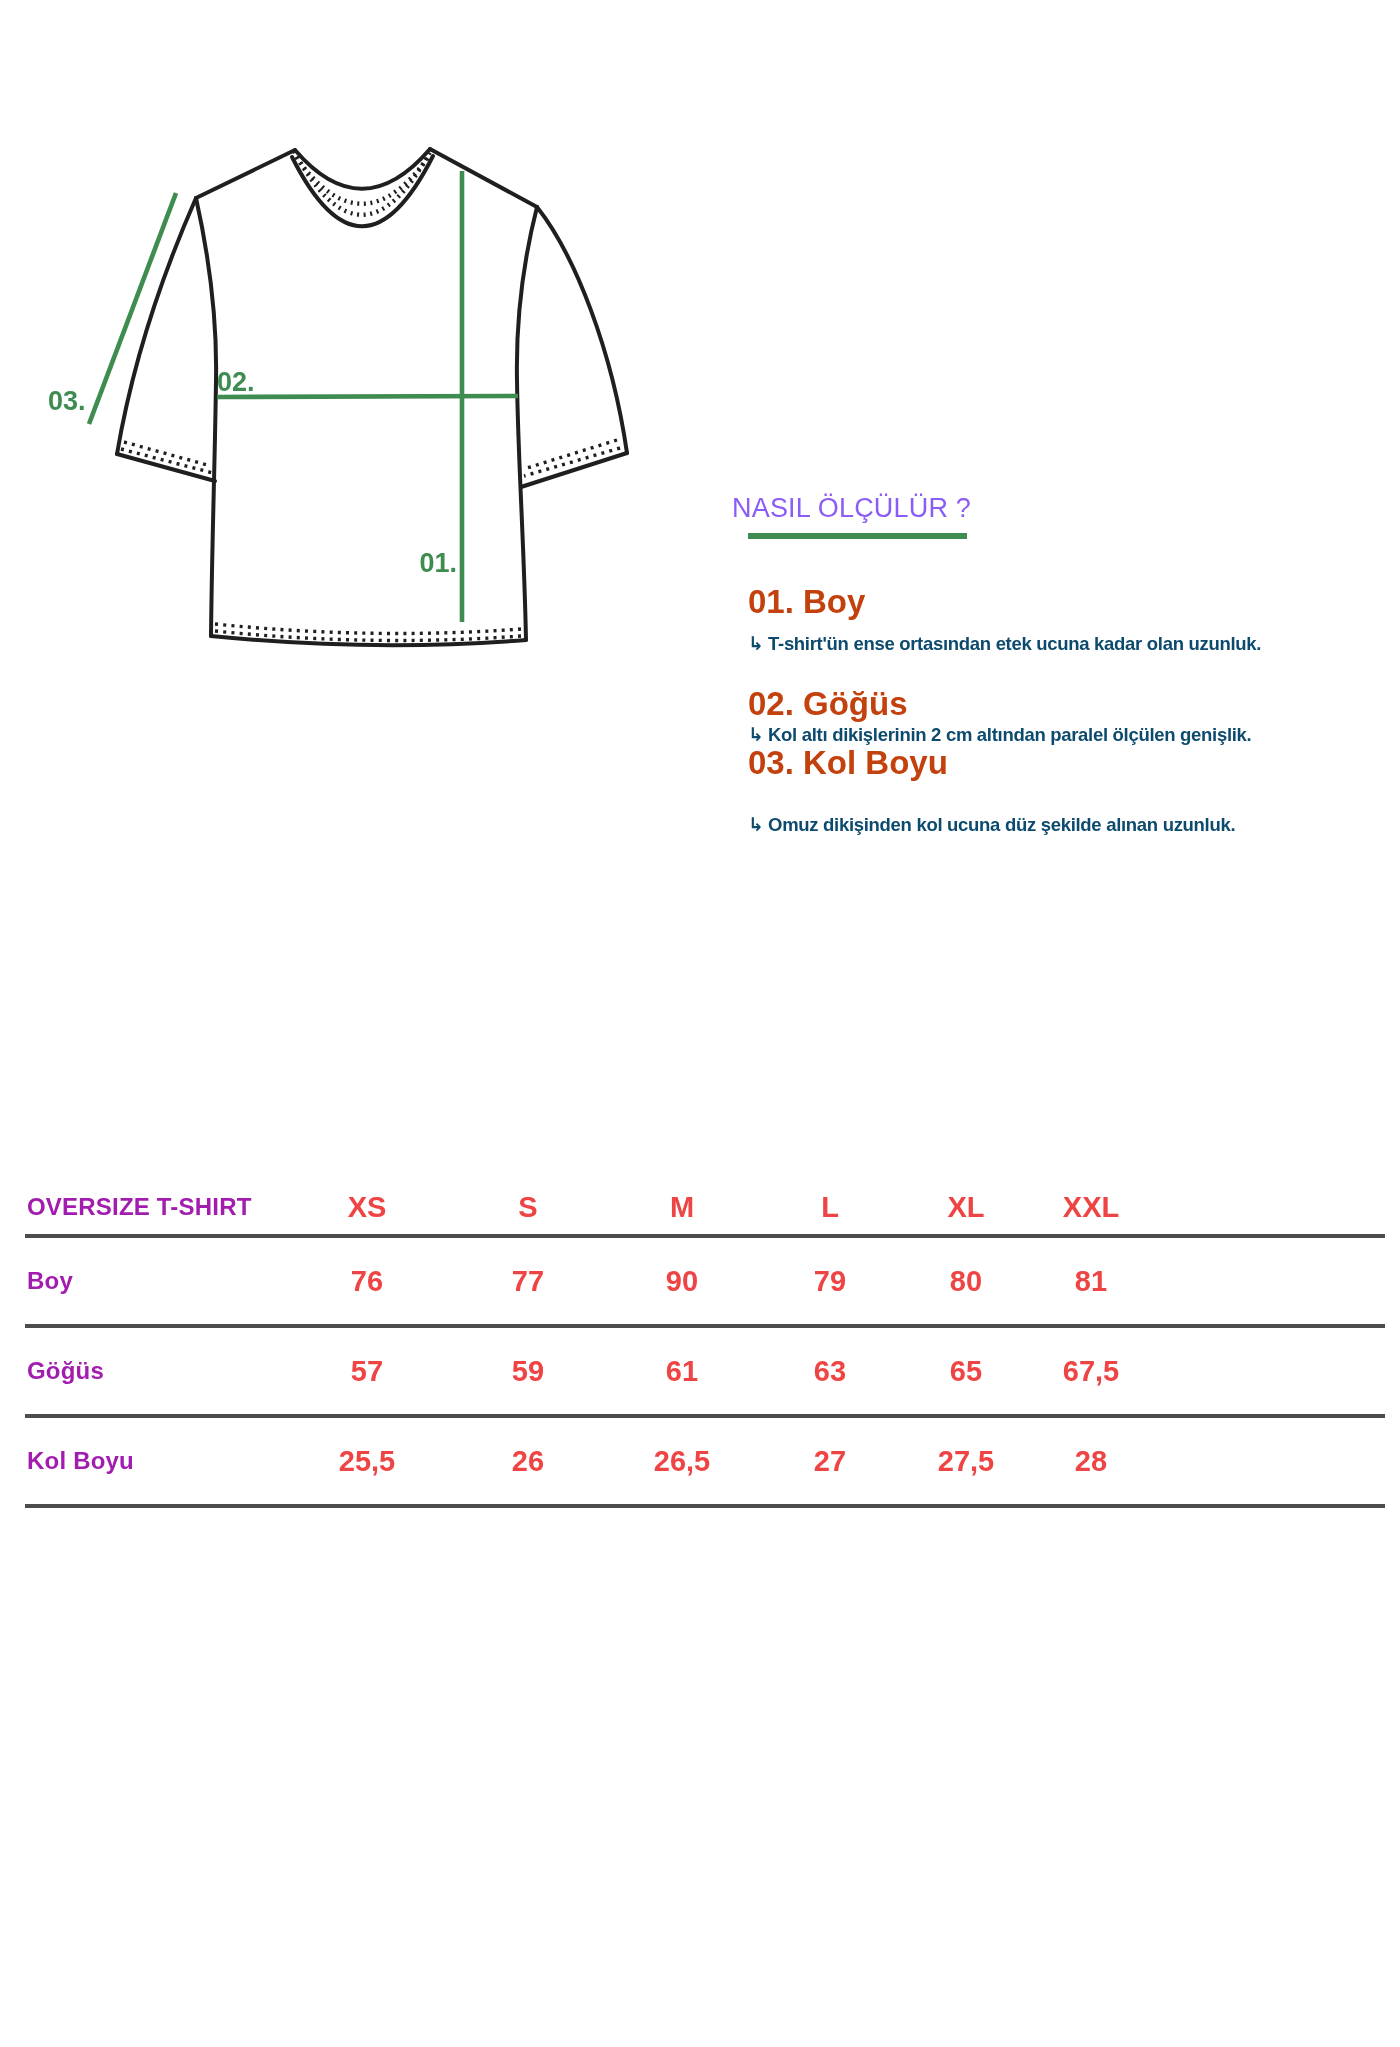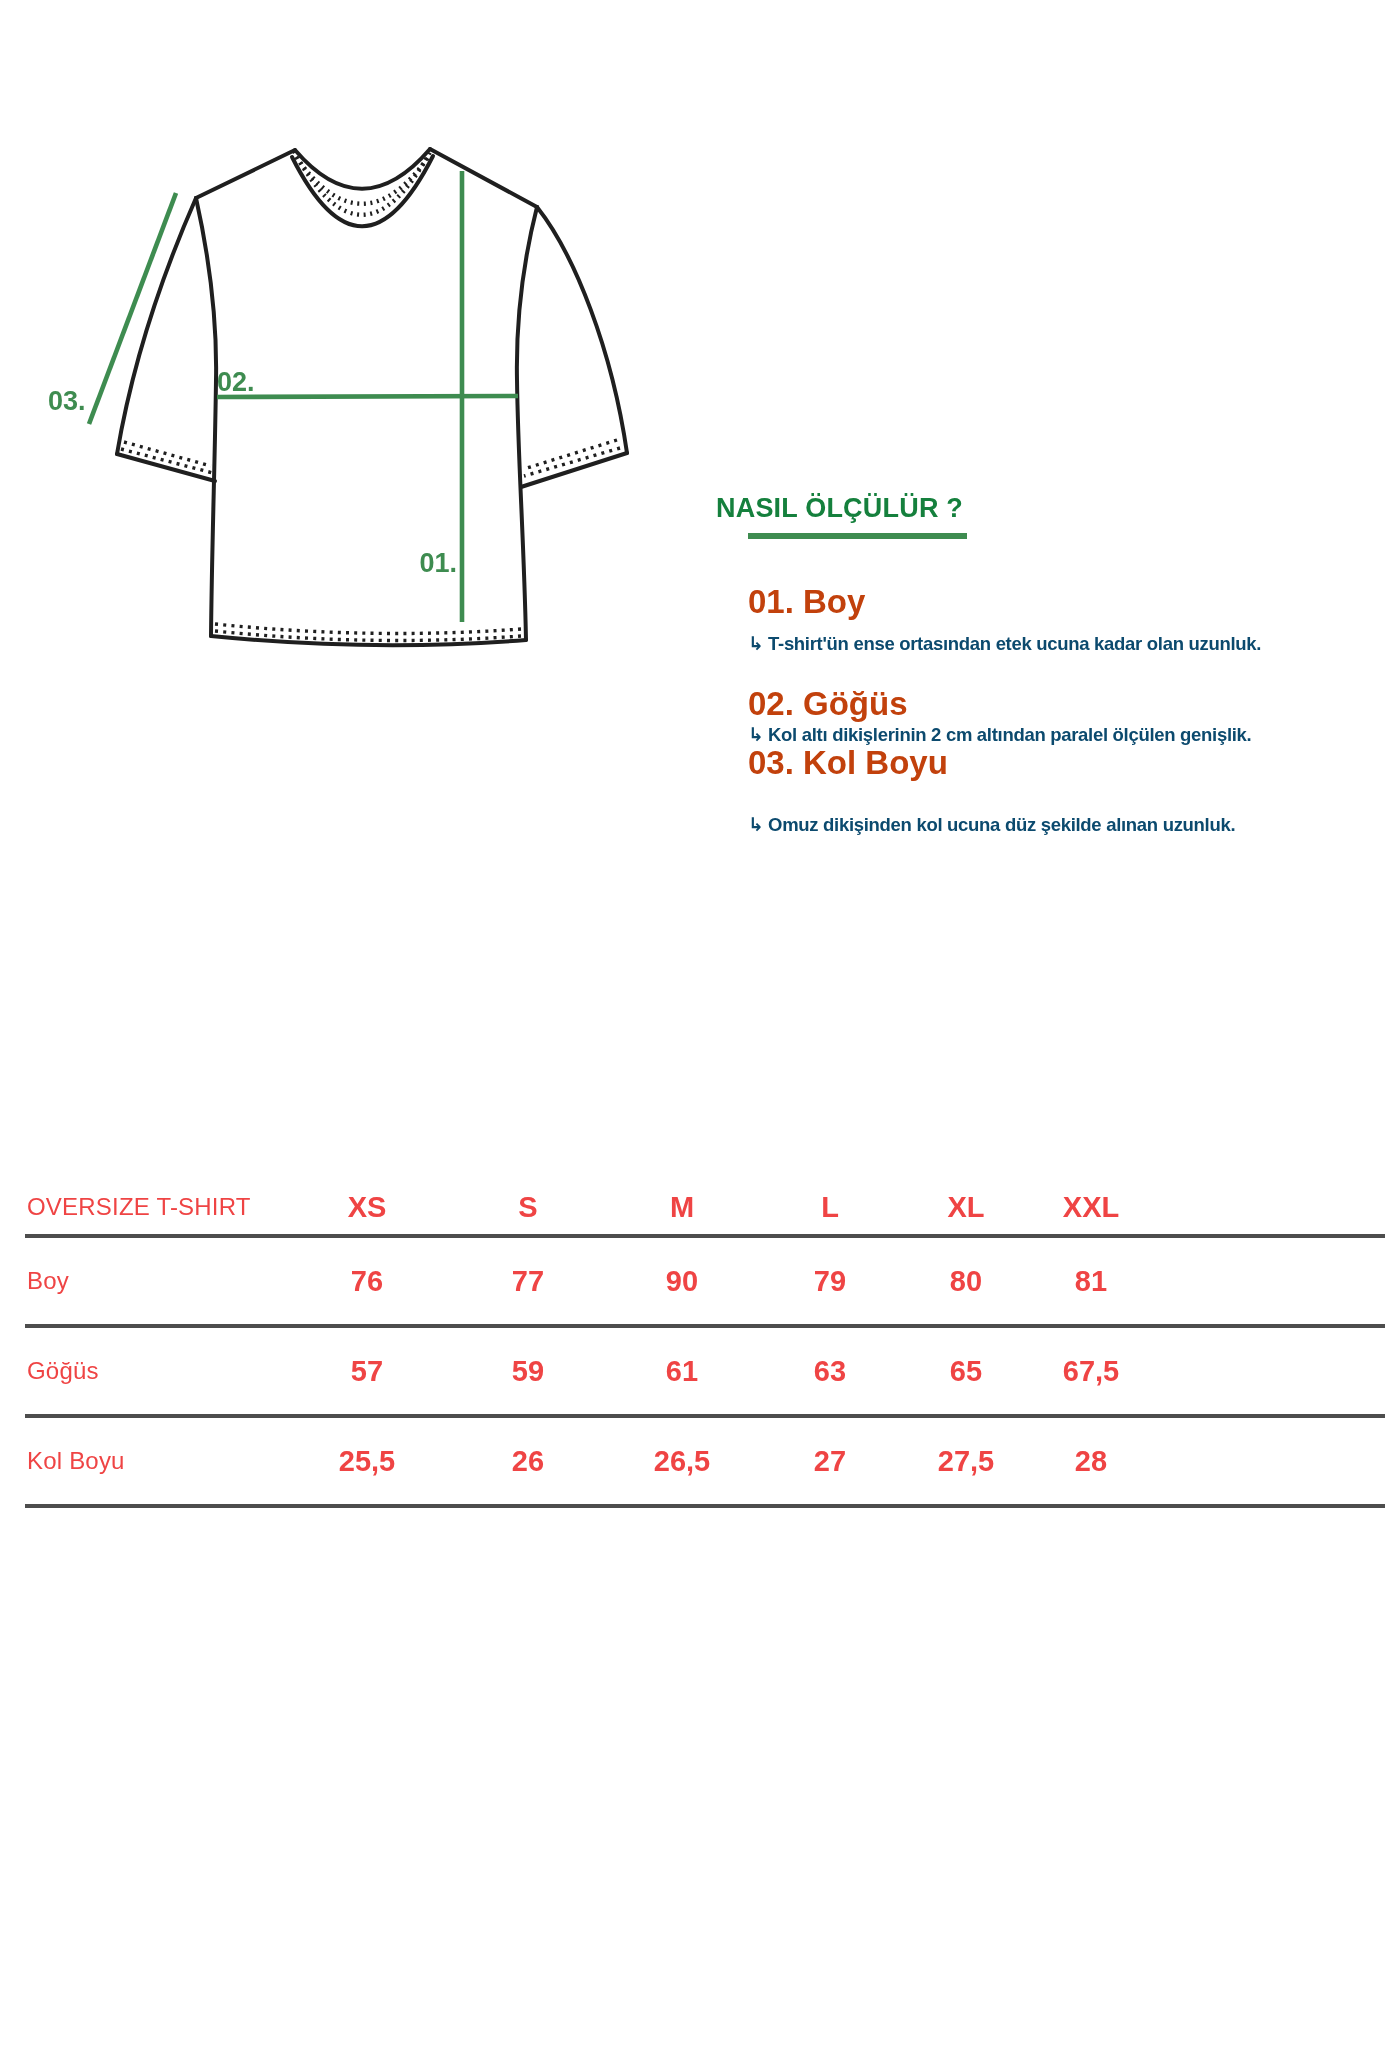--- a/index.html
+++ b/index.html
@@ -16,23 +16,23 @@
   
   #tshirt-diagram { left: 0; top: 280; width: 720px; height: 680px; }
   .ink   { stroke:#1f1f1f; stroke-width:4;   fill:none; stroke-linecap:round; stroke-linejoin:round; }
   .stitch{ stroke:#1f1f1f; stroke-width:3.4; fill:none; stroke-dasharray:3 5.2; }
   .collar-stitch{ stroke:#1f1f1f; stroke-width:4.4; fill:none; stroke-dasharray:2 4.6; }
   .measure { stroke:#3E8C50; stroke-width:4.6; fill:none; stroke-linecap:butt; }
   .measure-label { font: 700 27px "Liberation Sans", "DejaVu Sans", sans-serif; fill:#3E8C50; }
 
   
   .howto-title {
-    left: 716px; top: 495px;
-    font-size: 27px; font-weight: 700; letter-spacing: .2px;
-    color: #15803d; line-height: 1;
+    left: 732px; top: 495px;
+    font-size: 27px; font-weight: 400; letter-spacing: .2px;
+    color: #8b5cf6; line-height: 1;
   }
   .howto-underline {
     left: 748px; top: 533px; width: 219px; height: 6px;
     background: #3E8C50;
   }
   .sec-title {
     left: 748px;
     font-size: 33px; font-weight: 700; line-height: 1;
     color: #c2410c;
   }
@@ -49,21 +49,21 @@
   #size-table { left: 25px; top: 1180px; width: 1360px; }
   .t-row {
     display: grid;
     grid-template-columns: 262px 160px 162px 146px 150px 122px 128px auto;
     align-items: center;
     border-bottom: 4px solid #4d4d4d;
   }
   .t-row.head { height: 54px; }
   .t-row.data { height: 86px; }
   .t-label {
-    color: #ef4444; font-weight: 400; font-size: 24px;
+    color: #a21caf; font-weight: 700; font-size: 24px;
     padding-left: 2px; letter-spacing: .2px;
   }
   .t-size, .t-val {
     text-align: center; font-weight: 700; color: #ef4444;
   }
   .t-size { font-size: 29px; }
   .t-val  { font-size: 29px; }
 </style>
 </head>
 <body>

